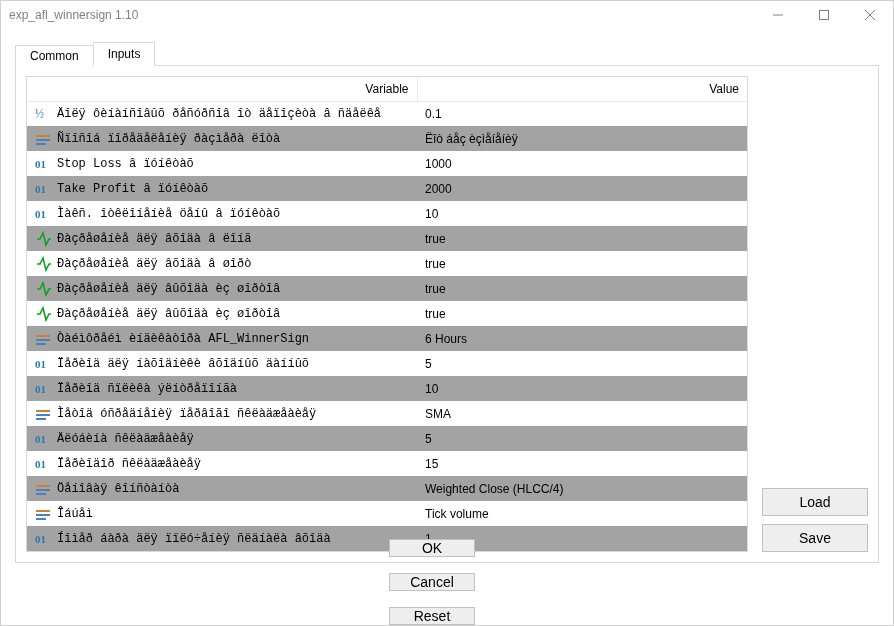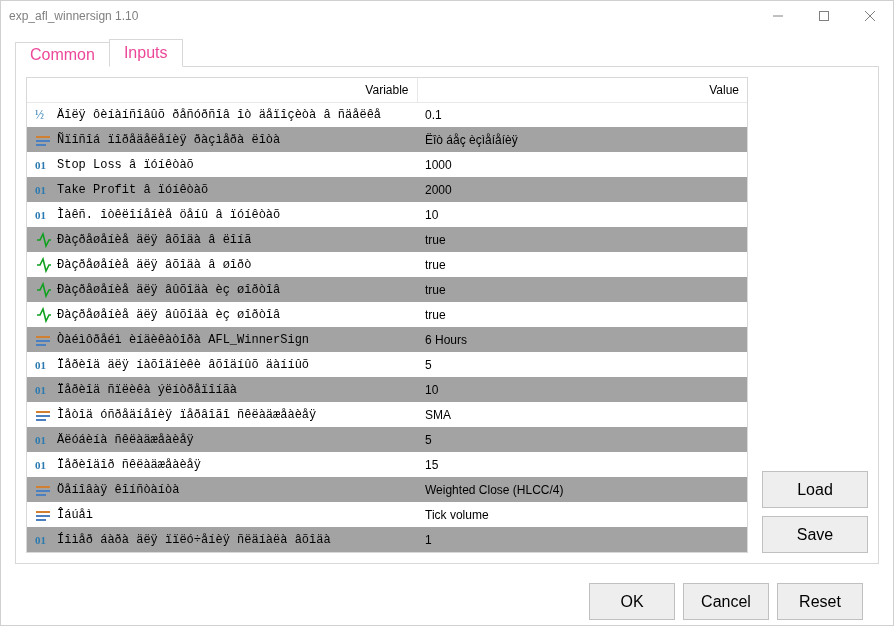--- a/index.html
+++ b/index.html
@@ -55,22 +55,22 @@
     height: 26px;
     position: relative;
   }
   .tab {
     padding: 4px 14px 4px 14px;
     border: 1px solid #d8d8d8;
     border-bottom: none;
     background: #ffffff;
     position: relative;
     margin-right: -1px;
-    color: #ec4899;
-    font-size: 16px;
+    color: #000000;
+    font-size: 12px;
   }
   .tab.inactive {
     background: #ffffff;
     top: 1px;
     padding-top: 3px;
     padding-bottom: 3px;
   }
   .tab.active {
     background: #ffffff;
     z-index: 2;
@@ -137,38 +137,39 @@
   
   .side-buttons {
     width: 106px;
     display: flex;
     flex-direction: column;
     justify-content: flex-end;
     gap: 8px;
     padding-bottom: 0px;
   }
   .btn {
-    height: 37px;
+    height: 28px;
     border: 1px solid #c0c0c0;
     background: #eeeeee;
     display: flex;
     align-items: center;
     justify-content: center;
-    font-size: 16px;
+    font-size: 14px;
     color: #000;
     cursor: default;
   }
   
   .footer {
     height: 48px;
     display: flex;
     justify-content: flex-end;
     align-items: center;
-    gap: 8px;
+    gap: 16px;
     padding: 0 30px 0 0;
+    flex-direction: column;
   }
   .footer .btn { width: 86px; }
   col.var-col { width: 390px; }
   col.val-col { }
 </style>
 </head>
 <body>
 
 <svg width="0" height="0" style="position:absolute">
   <defs>

